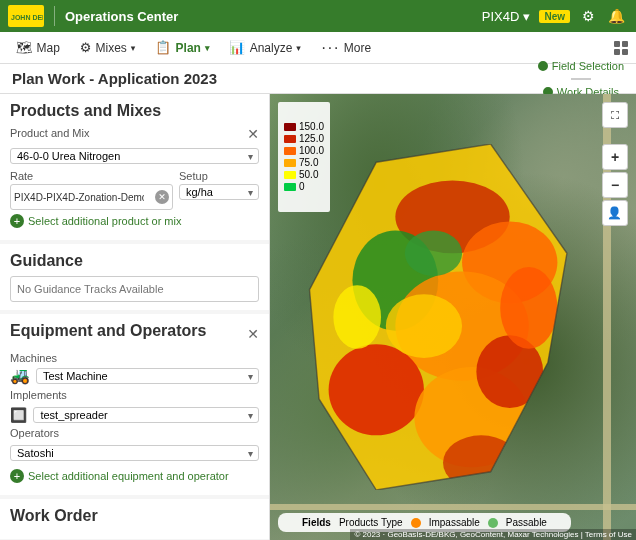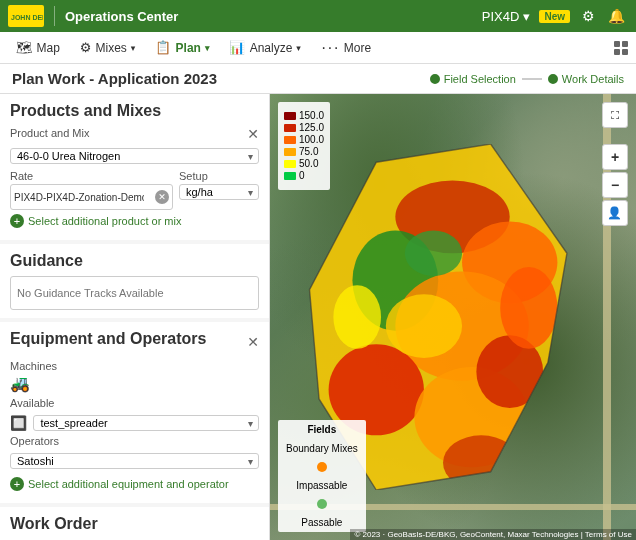--- a/index.html
+++ b/index.html
@@ -101,20 +101,21 @@
     .wizard-title {
       font-size: 15px;
       font-weight: bold;
       color: #333;
     }
     .wizard-steps {
       display: flex;
       align-items: center;
       gap: 6px;
       margin-left: auto;
+      flex-direction: column;
     }
     .wizard-step {
       display: flex;
       align-items: center;
       gap: 4px;
       font-size: 11px;
       color: #777;
     }
     .wizard-step.completed { color: #367c2b; }
     .wizard-step-dot {
@@ -265,21 +266,21 @@
       width: 100%;
       height: 26px;
       border: 1px solid #ccc;
       border-radius: 3px;
       padding: 0 6px;
       font-size: 11px;
     }
 
     .guidance-input {
       width: 100%;
-      height: 34px;
+      height: 26px;
       border: 1px solid #ccc;
       border-radius: 3px;
       padding: 0 6px;
       font-size: 11px;
       color: #999;
       background: white;
     }
 
     
     .map-panel {
@@ -333,21 +334,21 @@
       width: 100%;
       height: 100%;
     }
 
     
     .map-legend {
       position: absolute;
       top: 8px;
       left: 8px;
       background: rgba(255,255,255,0.9);
-      padding: 8px 6px;
+      padding: 19px 6px;
       border-radius: 2px;
       font-size: 10px;
     }
     .legend-row {
       display: flex;
       align-items: center;
       gap: 3px;
       margin-bottom: 1px;
     }
     .legend-color {
@@ -398,27 +399,26 @@
       cursor: pointer;
       font-size: 11px;
     }
 
     
     .map-bottom-legend {
       position: absolute;
       bottom: 8px;
       left: 8px;
       background: rgba(255,255,255,0.9);
-      padding: 4px 8px;
-      border-radius: 2px;
+      padding: 4px 24px;
+      border-radius: 8px;
       font-size: 10px;
       display: flex;
       align-items: center;
       gap: 8px;
-      flex-direction: column;
     }
     .map-bottom-legend-title {
       font-weight: bold;
       font-size: 10px;
     }
     .legend-dot {
       width: 10px;
       height: 10px;
       border-radius: 50%;
       display: inline-block;
@@ -568,23 +568,28 @@
 
     <div class="section">
       <div class="section-header">
         <span class="section-title">Equipment and Operators</span>
         <button class="close-x">✕</button>
       </div>
 
       <div class="form-label">Machines</div>
       <div class="machine-row">
         <span class="machine-icon">🚜</span>
-      </div>
-
-      <div class="form-label implements-row">Available</div>
+        <div class="select-wrapper" style="flex:1;">
+          <select class="select-field">
+            <option>Test Machine</option>
+          </select>
+        </div>
+      </div>
+
+      <div class="form-label implements-row">Implements</div>
       <div class="machine-row">
         <span class="machine-icon" style="font-size:14px; color:#367c2b;">🔲</span>
         <div class="select-wrapper" style="flex:1;">
           <select class="select-field">
             <option>test_spreader</option>
           </select>
         </div>
       </div>
 
       <div class="form-label operators-row">Operators</div>
@@ -675,21 +680,21 @@
       </div>
 
       <div class="map-controls">
         <div class="map-ctrl-btn">+</div>
         <div class="map-ctrl-btn">−</div>
         <div class="map-ctrl-btn" style="font-size:12px;">👤</div>
       </div>
 
       <div class="map-bottom-legend">
         <span class="map-bottom-legend-title">Fields</span>
-        <span>Boundary Mixes</span>
+        <span>Products Type</span>
         <span class="legend-dot" style="background:#ff8800;"></span>
         <span>Impassable</span>
         <span class="legend-dot" style="background:#66bb66;"></span>
         <span>Passable</span>
       </div>
 
       <div class="map-attribution">© 2023 · GeoBasIs-DE/BKG, GeoContent, Maxar Technologies | Terms of Use</div>
 
     </div>
   </div>

